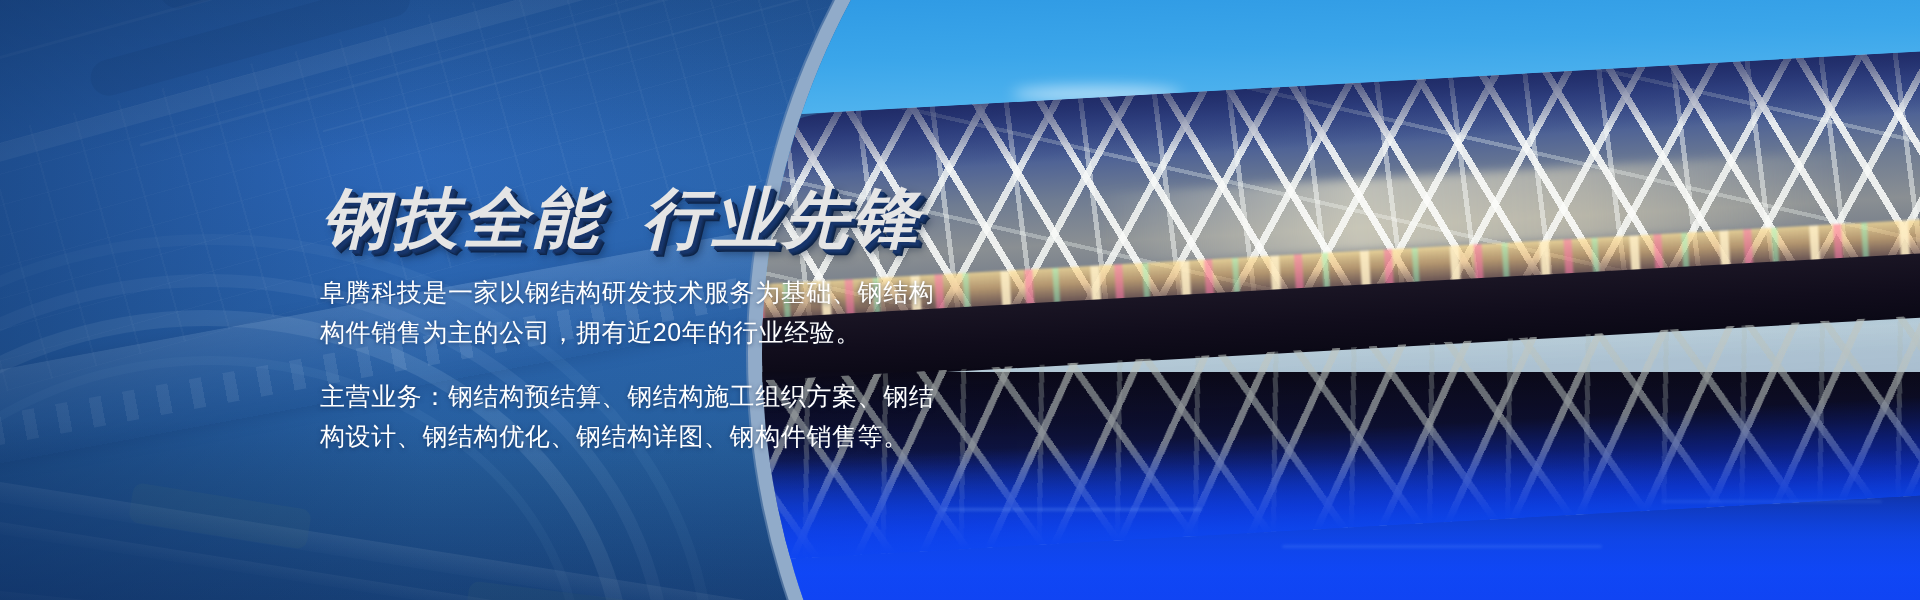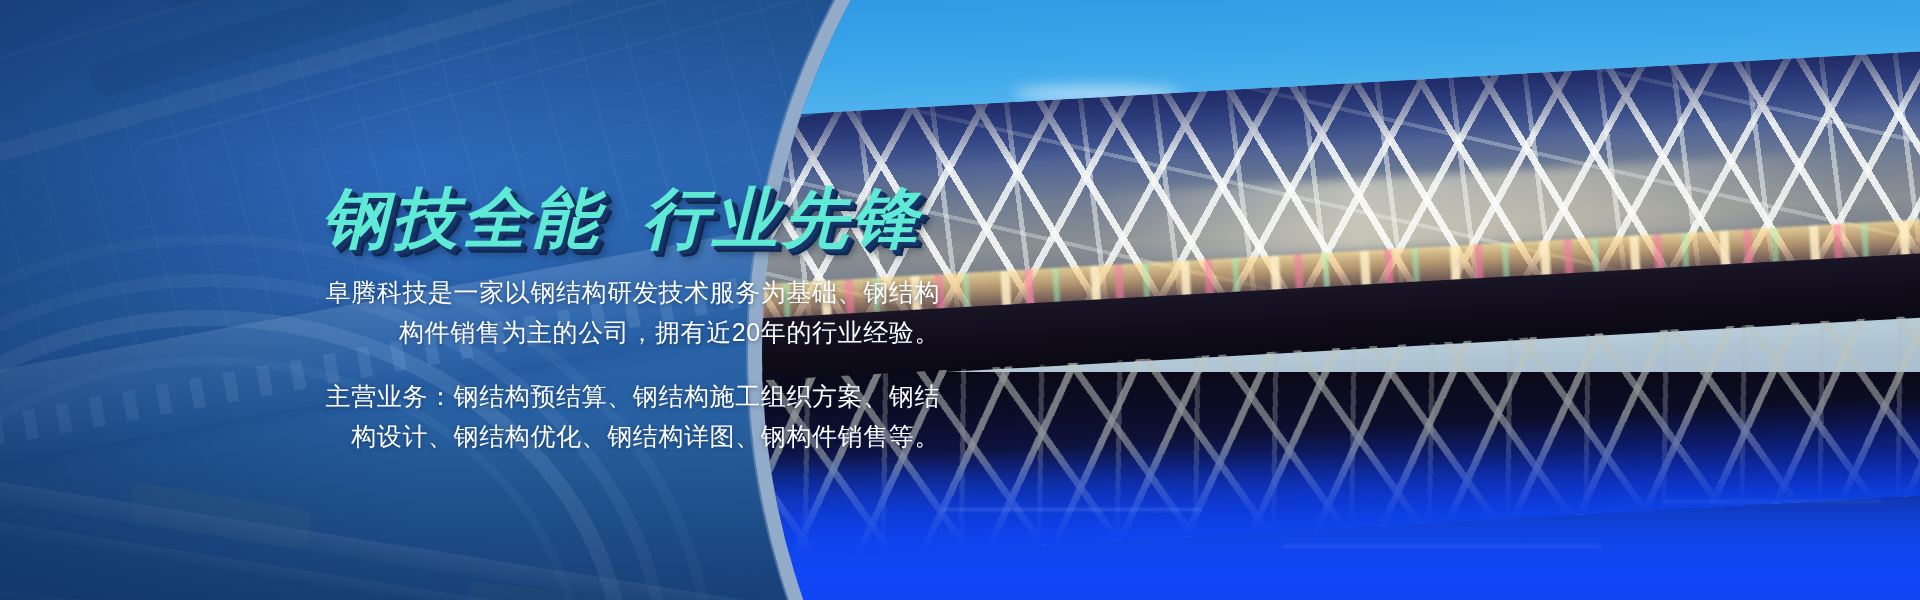--- a/index.html
+++ b/index.html
@@ -174,39 +174,38 @@
   }
   .ripple{position:absolute;height:3px;border-radius:3px;background:rgba(130,180,255,.25);filter:blur(1.5px);}
 
   
   .content{position:absolute;left:0;top:0;width:1000px;height:600px;}
 
   .headline{
     position:absolute;left:322px;top:174px;
     font-size:66px;font-weight:700;font-style:italic;
     letter-spacing:4px;
-    color:#5eead4;
+    color:#e5e5e5;
     white-space:nowrap;
     text-shadow:
       3px 3px 0 #17356b,
       4px 4px 0 #14305f,
       5px 5px 0 #112a54,
       6px 6px 0 #0e2448,
       7px 7px 9px rgba(6,20,46,.55);
   }
   .headline .gap{display:inline-block;width:40px;}
 
   .body{
     position:absolute;left:320px;top:272px;width:620px;
     color:#ffffff;
     font-size:25px;
     line-height:40px;
     letter-spacing:.6px;
     text-shadow:0 1px 4px rgba(8,30,70,.55);
-    text-align:right;
   }
   .body p{margin:0;}
   .body p + p{margin-top:24px;}
 </style>
 </head>
 <body>
 
 <div class="banner">
 
   <div class="bg-base"></div>

